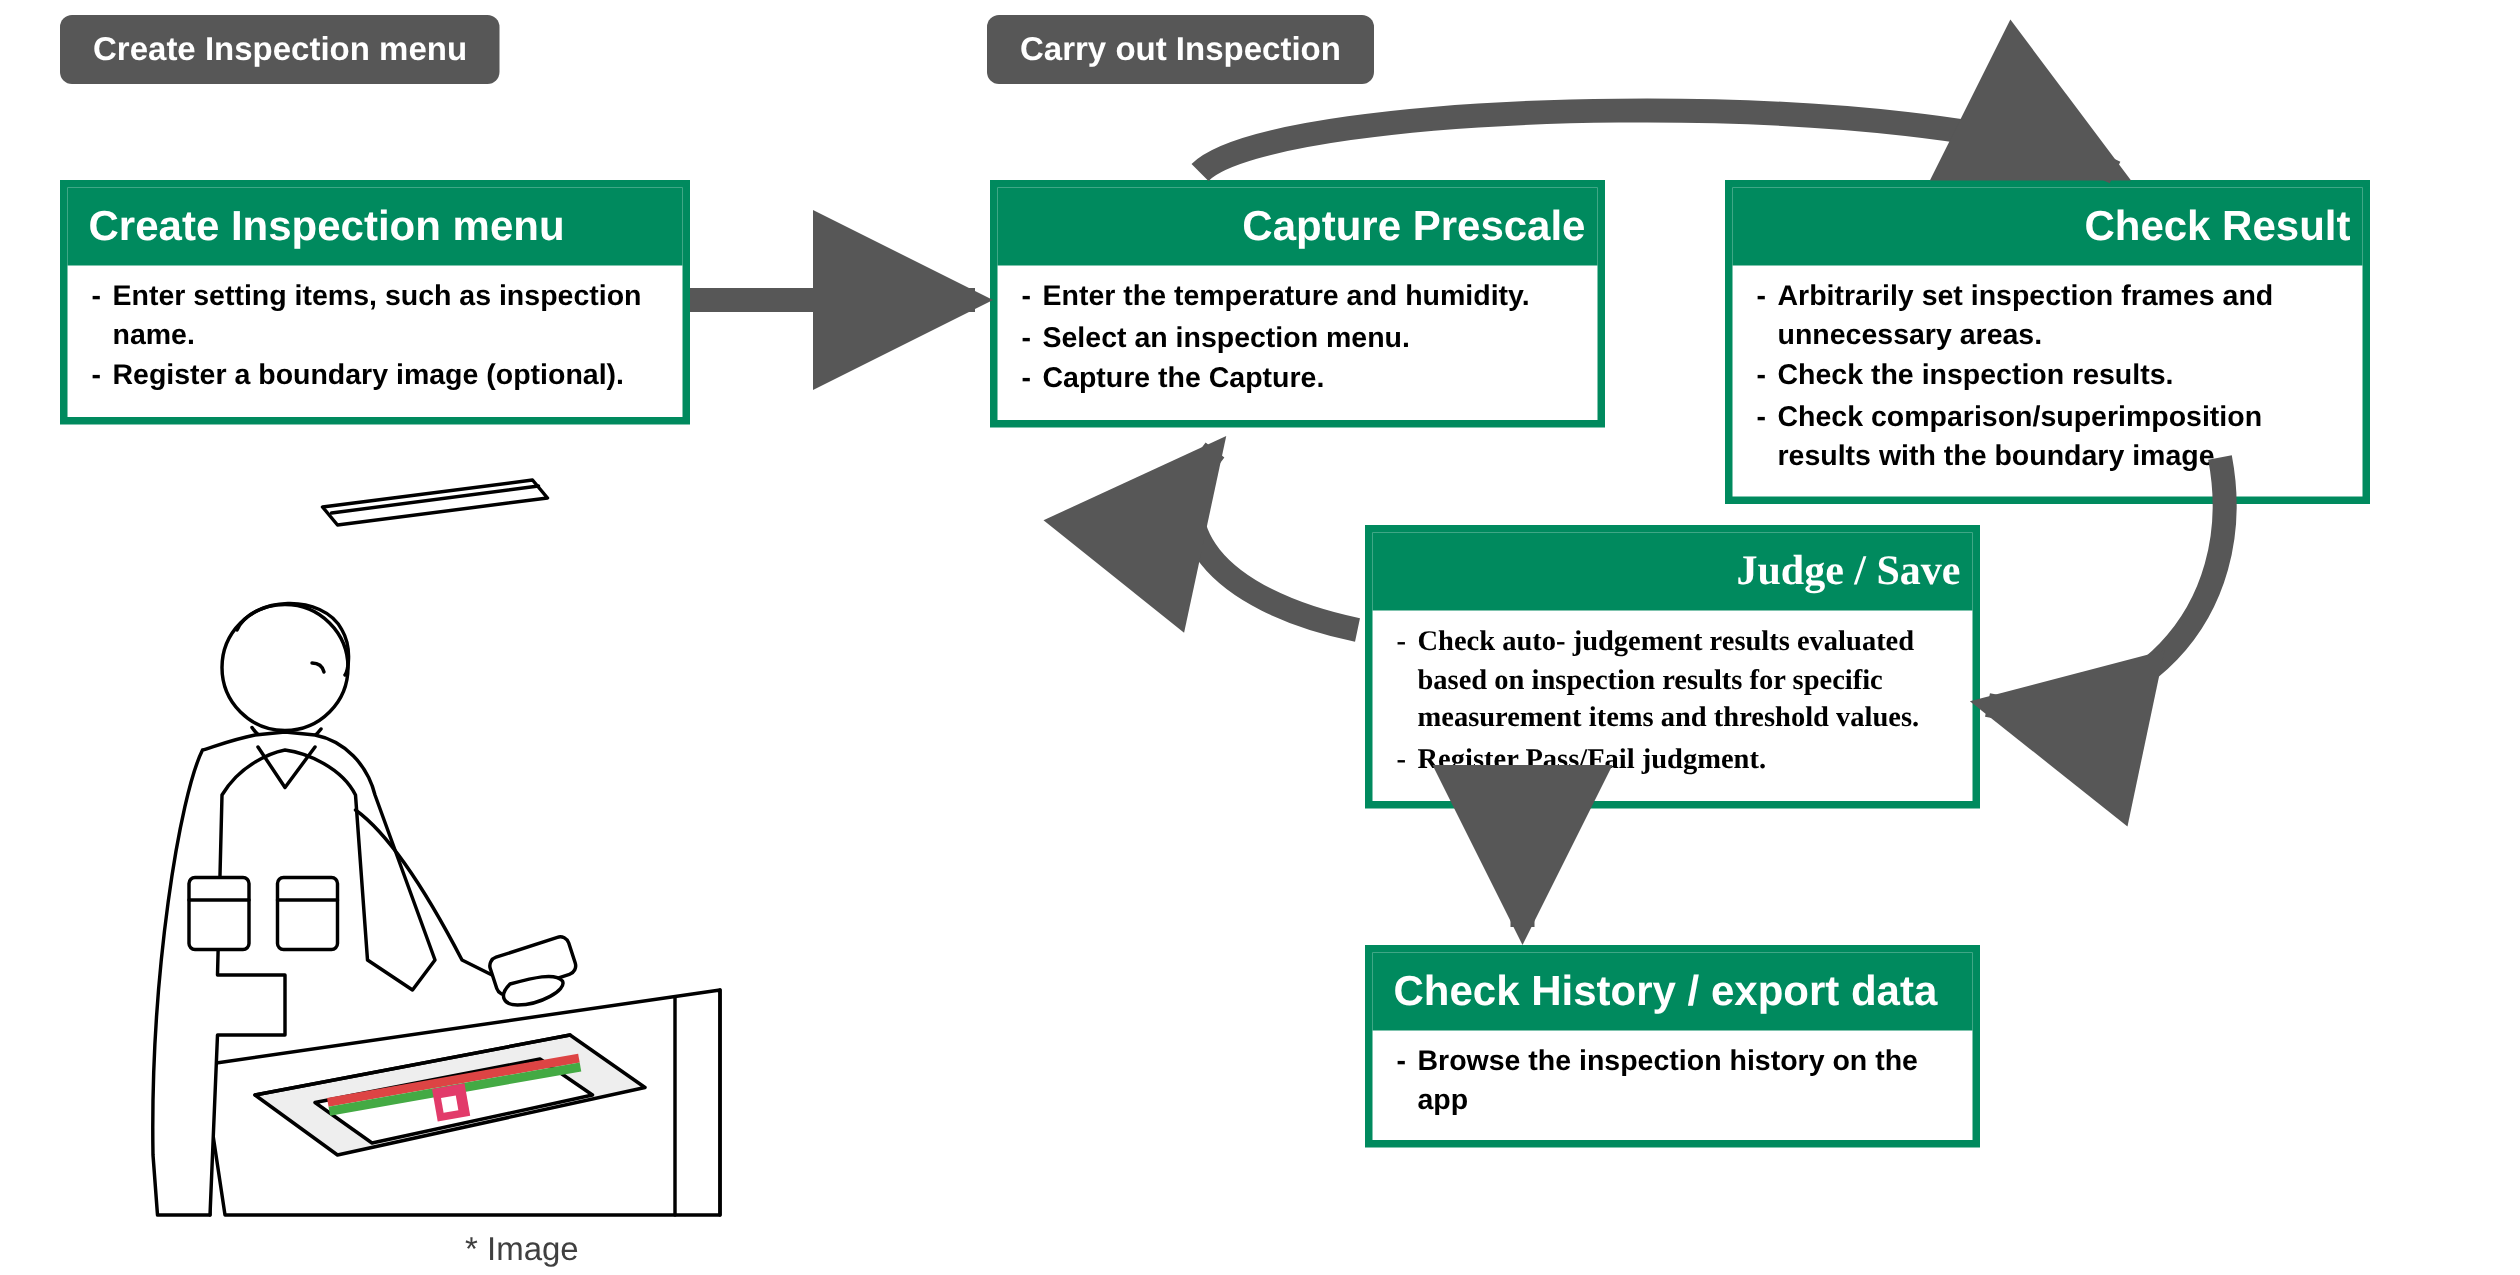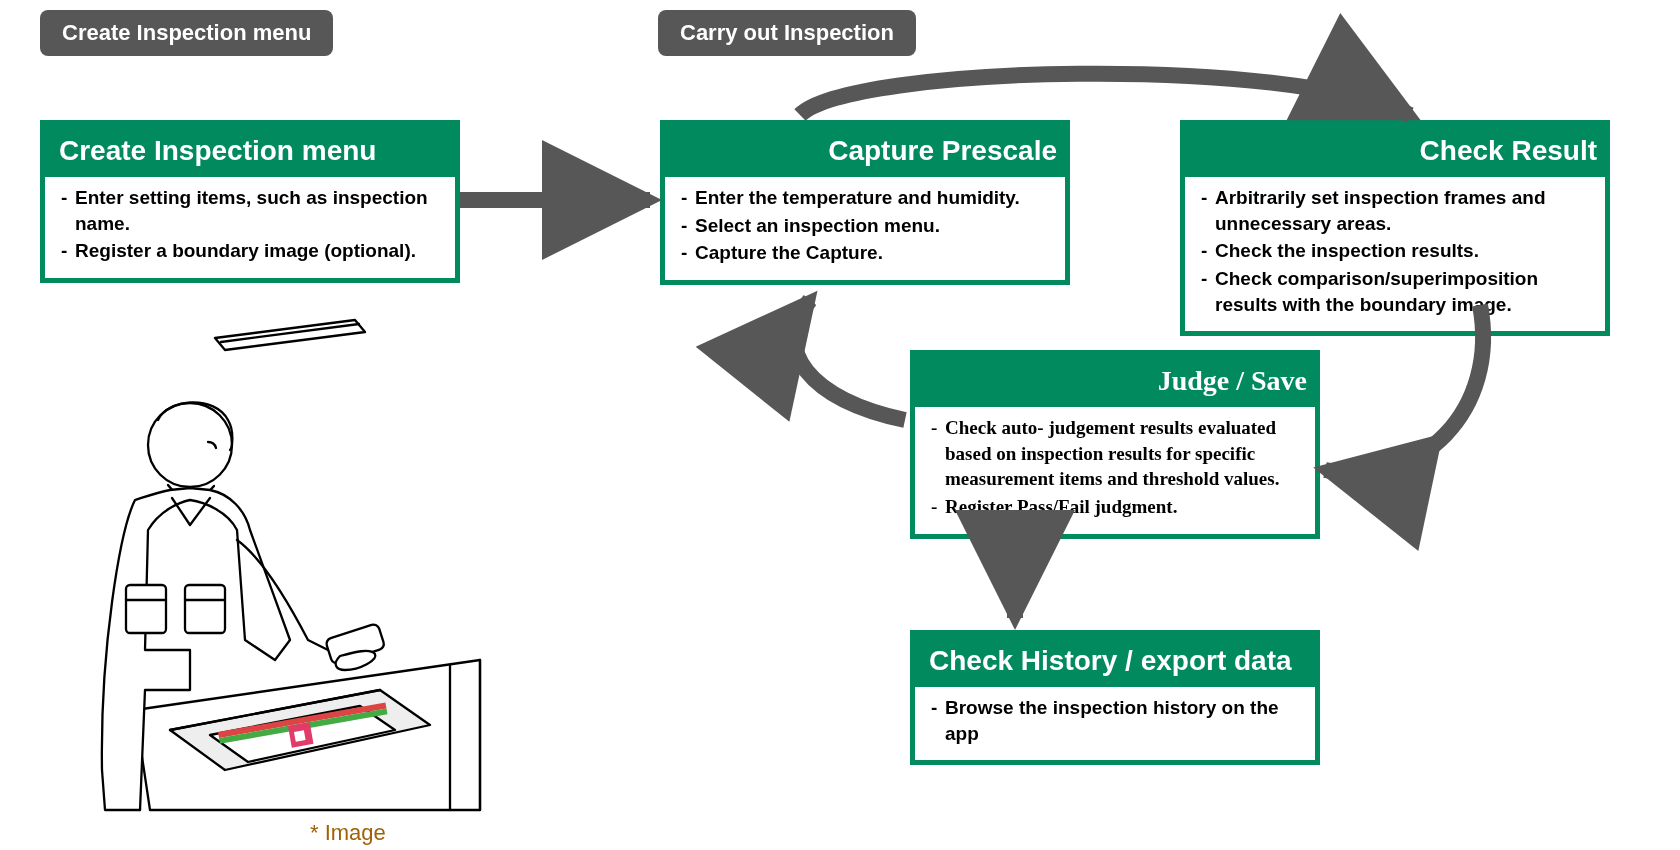--- a/index.html
+++ b/index.html
@@ -5,21 +5,21 @@
   html,body{margin:0;padding:0;width:1680px;height:850px;background:#fff;font-family:Arial,Helvetica,sans-serif;color:#000;}
   .stage{position:relative;width:1680px;height:850px;}
   .section-label{position:absolute;background:#575757;color:#fff;font-size:22px;font-weight:bold;padding:10px 22px;border-radius:8px;}
   .card{position:absolute;border:5px solid #008a5e;background:#fff;}
   .card .card-title{background:#008a5e;color:#fff;font-size:28px;font-weight:bold;text-align:right;padding:10px 8px;}
   .card .card-title.left{text-align:left;padding-left:14px;}
   .card .card-body{padding:8px 12px 12px 16px;font-size:19px;font-weight:bold;line-height:1.35;}
   .card .card-body ul{margin:0;padding:0;list-style:none;}
   .card .card-body li{position:relative;padding-left:14px;margin-bottom:2px;}
   .card .card-body li::before{content:"-";position:absolute;left:0;top:0;}
-  .caption{position:absolute;font-size:22px;color:#a16207;}
+  .caption{position:absolute;font-size:22px;color:#404040;}
   svg.arrows{position:absolute;left:0;top:0;width:1680px;height:850px;pointer-events:none;}
   .illus{position:absolute;}
 </style>
 </head>
 <body>
 
 <div class="stage">
 
   <div class="section-label" style="left:40px;top:10px;">Create Inspection menu</div>
   <div class="section-label" style="left:658px;top:10px;">Carry out Inspection</div>
@@ -38,21 +38,21 @@
     <div class="card-title">Capture Prescale</div>
     <div class="card-body">
       <ul>
         <li>Enter the temperature and humidity.</li>
         <li>Select an inspection menu.</li>
         <li>Capture the Capture.</li>
       </ul>
     </div>
   </div>
 
-  <div class="card" style="left:1180px;top:120px;width:420px;">
+  <div class="card" style="left:1150px;top:120px;width:420px;">
     <div class="card-title">Check Result</div>
     <div class="card-body">
       <ul>
         <li>Arbitrarily set inspection frames and unnecessary areas.</li>
         <li>Check the inspection results.</li>
         <li>Check comparison/superimposition results with the boundary image.</li>
       </ul>
     </div>
   </div>
 

